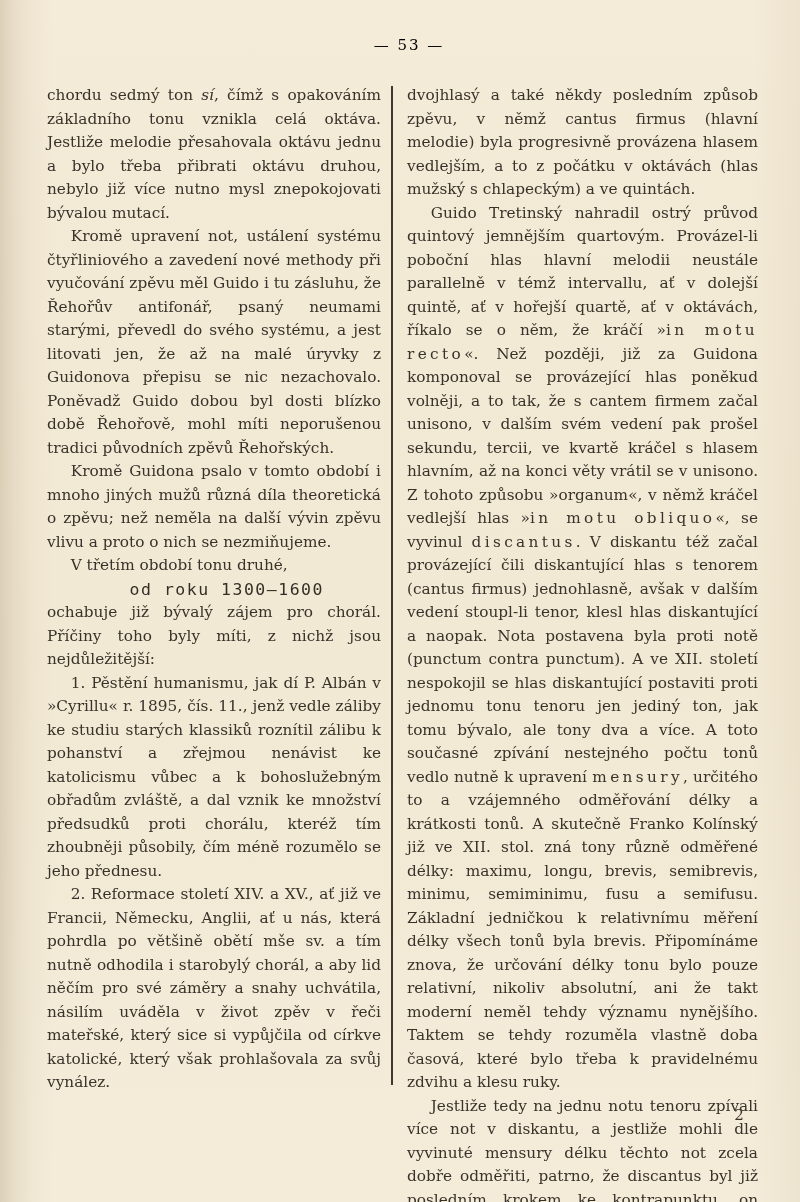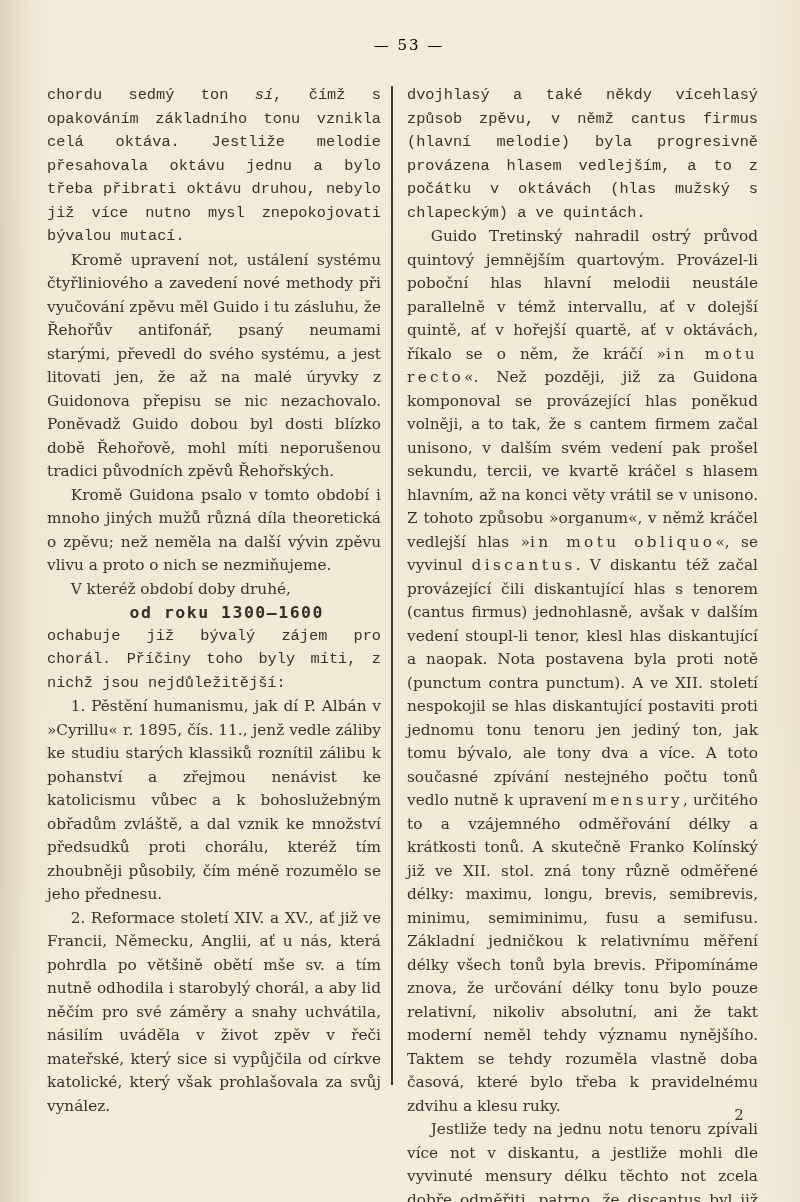--- a/index.html
+++ b/index.html
@@ -28,34 +28,34 @@
   .col {
     position: absolute;
     top: 84px;
     text-align: justify;
     font-size: 15.3px;
     line-height: 23.5px;
   }
   .col-left  { left: 47px;  width: 334px; }
   .col-right { left: 407px; width: 351px; }
   .col p { margin: 0; text-indent: 1.55em; }
-  .col p.noindent { text-indent: 0; font-family: Liberation Mono, monospace; }
+  .col p.noindent { text-indent: 0; }
   .divider {
     position: absolute;
     left: 391px;
     top: 86px;
     width: 2px;
     height: 999px;
     background: #40382d;
   }
   .section-heading {
     text-align: center;
     text-indent: 0;
     font-family: "DejaVu Sans Mono", monospace;
-    font-weight: bold;
+    font-weight: normal;
     font-size: 16.5px;
     letter-spacing: 1.5px;
     margin: 13px 0 12px 0;
     color: #352e26;
   }
   .gesperrt { letter-spacing: 0.22em; }
   .signature {
     position: absolute;
     left: 724px;
     top: 1106px;
@@ -69,27 +69,27 @@
 <body>
 
 <div class="page-number">— 53 —</div>
 
 <div class="divider"></div>
 
 <div class="col col-left">
   <p class="noindent"><span>chordu sedmý ton </span><i>sí</i><span>, čímž s opakováním základního tonu vznikla celá oktáva. Jestliže melodie přesahovala oktávu jednu a bylo třeba přibrati oktávu druhou, nebylo již více nutno mysl znepokojovati bývalou mutací.</span></p>
   <p>Kromě upravení not, ustálení systému čtyřliniového a zavedení nové methody při vyučování zpěvu měl Guido i tu zásluhu, že Řehořův antifonář, psaný neumami starými, převedl do svého systému, a jest litovati jen, že až na malé úryvky z Guidonova přepisu se nic nezachovalo. Poněvadž Guido dobou byl dosti blízko době Řehořově, mohl míti neporušenou tradici původních zpěvů Řehořských.</p>
   <p>Kromě Guidona psalo v tomto období i mnoho jiných mužů různá díla theoretická o zpěvu; než neměla na další vývin zpěvu vlivu a proto o nich se nezmiňujeme.</p>
-  <p>V kteréž období doby druhé,</p>
+  <p>V třetím období tonu druhé,</p>
   <p class="section-heading">od roku 1300–1600</p>
   <p class="noindent">ochabuje již bývalý zájem pro chorál. Příčiny toho byly míti, z nichž jsou nejdůležitější:</p>
   <p>1. Pěstění humanismu, jak dí P. Albán v »Cyrillu« r. 1895, čís. 11., jenž vedle záliby ke studiu starých klassiků roznítil zálibu k pohanství a zřejmou nenávist ke katolicismu vůbec a k bohoslužebným obřadům zvláště, a dal vznik ke množství předsudků proti chorálu, kteréž tím zhoubněji působily, čím méně rozumělo se jeho přednesu.</p>
   <p>2. Reformace století XIV. a XV., ať již ve Francii, Německu, Anglii, ať u nás, která pohrdla po většině obětí mše sv. a tím nutně odhodila i starobylý chorál, a aby lid něčím pro své záměry a snahy uchvátila, násilím uváděla v život zpěv v řeči mateřské, který sice si vypůjčila od církve katolické, který však prohlašovala za svůj vynález.</p>
 
 </div>
 
 <div class="col col-right">
-  <p class="noindent">dvojhlasý a také někdy vícehlasý způsob zpěvu, v němž cantus firmus (hlavní melodie) byla progresivně provázena hlasem vedlejším, a to z počátku v oktávách (hlas mužský s chlapeckým) a ve quintách.</p>
+  <p class="noindent">dvojhlasý a také někdy posledním způsob zpěvu, v němž cantus firmus (hlavní melodie) byla progresivně provázena hlasem vedlejším, a to z počátku v oktávách (hlas mužský s chlapeckým) a ve quintách.</p>
   <p><span>Guido Tretinský nahradil ostrý průvod quintový jemnějším quartovým. Provázel-li poboční hlas hlavní melodii neustále parallelně v témž intervallu, ať v dolejší quintě, ať v hořejší quartě, ať v oktávách, říkalo se o něm, že kráčí »</span><span class="gesperrt">in motu recto</span><span>«. Než později, již za Guidona komponoval se provázející hlas poněkud volněji, a to tak, že s cantem firmem začal unisono, v dalším svém vedení pak prošel sekundu, tercii, ve kvartě kráčel s hlasem hlavním, až na konci věty vrátil se v unisono. Z tohoto způsobu »organum«, v němž kráčel vedlejší hlas »</span><span class="gesperrt">in motu obliquo</span><span>«, se vyvinul </span><span class="gesperrt">discantus</span><span>. V diskantu též začal provázející čili diskantující hlas s tenorem (cantus firmus) jednohlasně, avšak v dalším vedení stoupl-li tenor, klesl hlas diskantující a naopak. Nota postavena byla proti notě (punctum contra punctum). A ve XII. století nespokojil se hlas diskantující postaviti proti jednomu tonu tenoru jen jediný ton, jak tomu bývalo, ale tony dva a více. A toto současné zpívání nestejného počtu tonů vedlo nutně k upravení </span><span class="gesperrt">mensury</span><span>, určitého to a vzájemného odměřování délky a krátkosti tonů. A skutečně Franko Kolínský již ve XII. stol. zná tony různě odměřené délky: maximu, longu, brevis, semibrevis, minimu, semiminimu, fusu a semifusu. Základní jedničkou k relativnímu měření délky všech tonů byla brevis. Připomínáme znova, že určování délky tonu bylo pouze relativní, nikoliv absolutní, ani že takt moderní neměl tehdy významu nynějšího. Taktem se tehdy rozuměla vlastně doba časová, které bylo třeba k pravidelnému zdvihu a klesu ruky.</span></p>
   <p>Jestliže tedy na jednu notu tenoru zpívali více not v diskantu, a jestliže mohli dle vyvinuté mensury délku těchto not zcela dobře odměřiti, patrno, že discantus byl již posledním krokem ke kontrapunktu, on vlastně ve svých zákonech, které zdokonalil doktor sorbony Joannes de Muris (kolem 1330), jest již sám uměním kontrapunktickým. A aby z kontrapunktické diafonie (dvojhlasu) stala se polyfonie, bylo jen třeba k tenoru (k chorální melodii) a k diskantu</p>
 </div>
 
 <div class="signature">2</div>
 
 </body></html>

